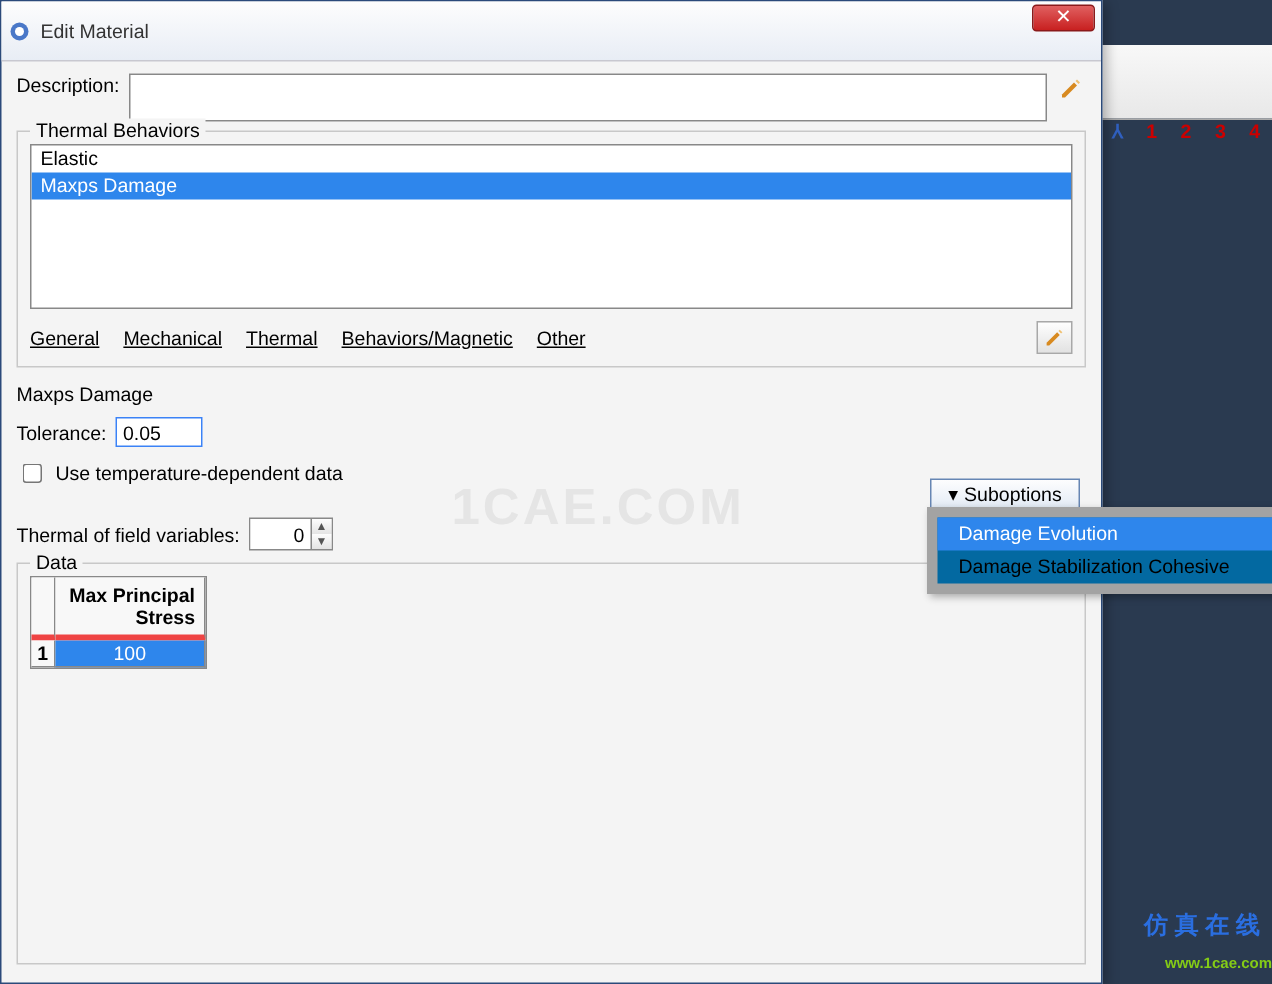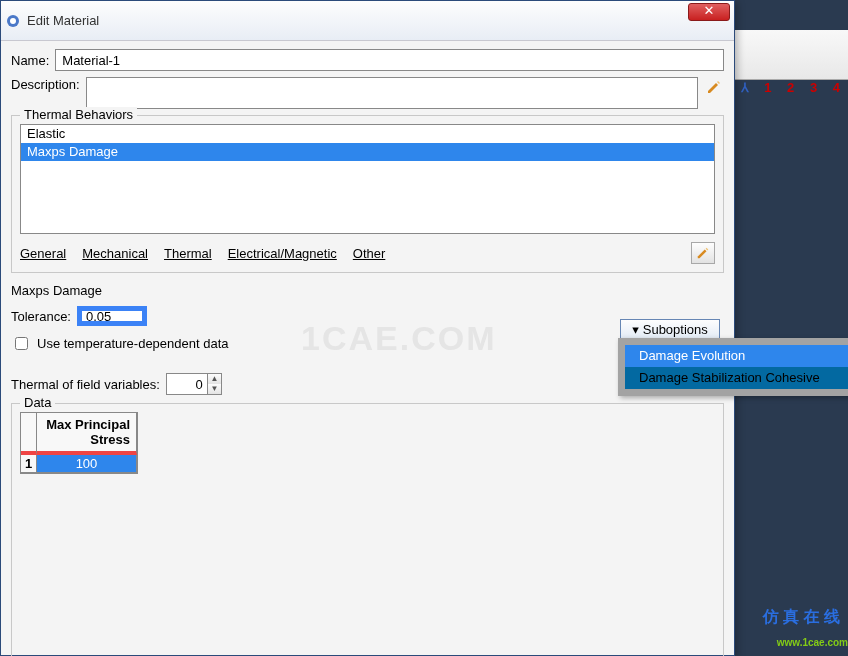--- a/index.html
+++ b/index.html
@@ -22,21 +22,21 @@
 .fieldset { border: 1px solid #c8c8c8; margin: 6px 0 10px 0; padding: 8px; position: relative; }
 .fieldset .legend { position: absolute; top: -9px; left: 8px; background: #f4f4f4; padding: 0 4px; }
 .behaviors { border: 1px solid #888; background: #fff; height: 110px; overflow: auto; }
 .brow { height: 18px; padding: 1px 6px; cursor: default; }
 .brow.selected { background: #2e86ec; color: #fff; }
 .cat-row { display: flex; align-items: center; margin-top: 8px; gap: 16px; }
 .catbtn { background: none; border: none; text-decoration: underline; cursor: pointer; padding: 0; }
 .editbtn { margin-left: auto; width: 24px; height: 22px; border: 1px solid #a8a8a8; background: linear-gradient(#fefefe,#e2e2e2); display: flex; align-items: center; justify-content: center; }
 .section-title { margin: 8px 0; }
 .tol-row { display: flex; align-items: center; gap: 6px; margin-bottom: 8px; }
-.tol-in { width: 70px; height: 20px; border: 5px solid #3b82f6; padding: 2px 4px; }
+.tol-in { width: 58px; height: 20px; border: 1px solid #3b82f6; padding: 2px 4px; }
 .subbtn { position: absolute; right: 14px; top: 318px; height: 20px; width: 100px; border: 1px solid #6686b4; background: linear-gradient(#fdfdfe,#e4ecf6); font-size: 12px; display: flex; align-items: center; justify-content: center; cursor: default; }
 .subbtn .tri { margin-right: 4px; }
 .submenu { position: absolute; left: 618px; top: 338px; width: 266px; background: #0369a1; border: 7px solid #a3a3a3; box-shadow: 2px 2px 5px rgba(0,0,0,0.3); z-index: 40; }
 .submenu .mi { height: 22px; padding: 3px 14px; cursor: default; }
 .submenu .mi.sel { background: #2e86ec; color: #fff; }
 .chk-row { display: flex; align-items: center; gap: 6px; margin-bottom: 20px; }
 .nfv-row { display: flex; align-items: center; gap: 6px; margin-bottom: 8px; }
 .spinner { display: flex; border: 1px solid #888; height: 22px; }
 .spinner input { width: 40px; border: none; text-align: right; padding-right: 4px; }
 .spinner .arrows { width: 14px; display: flex; flex-direction: column; border-left: 1px solid #888; }
@@ -72,24 +72,20 @@
       <svg viewBox="0 0 16 16">
           <circle cx="8" cy="8" r="6" fill="#4a78c8"></circle>
           <circle cx="8" cy="8" r="3" fill="#fff"></circle>
         </svg>
     </span>
     <span class="ttext">Edit Material</span>
     <div class="closebtn">✕</div>
   </div>
 
   <div class="body">
-    <div class="row">
-      <label>Name:</label>
-      <input class="text-input" value="Material-1" style="">
-    </div>
     <div class="row" style="align-items:flex-start">
       <label>Description:</label>
       <div class="textarea"></div>
       <span class="pencil">
         <svg viewBox="0 0 16 16">
             <path d="M2 12l8-8 2 2-8 8H2v-2z" fill="#d88a20"></path>
             <path d="M11 3l2 2 1-1-2-2z" fill="#f0c070"></path>
           </svg>
       </span>
     </div>
@@ -97,21 +93,21 @@
     <div class="fieldset">
       <span class="legend">Thermal Behaviors</span>
       <div class="behaviors">
         <div class="brow">Elastic</div>
         <div class="brow selected">Maxps Damage</div>
       </div>
       <div class="cat-row">
         <button class="catbtn">General</button>
         <button class="catbtn">Mechanical</button>
         <button class="catbtn">Thermal</button>
-        <button class="catbtn">Electrical/Magnetic</button>
+        <button class="catbtn">Behaviors/Magnetic</button>
         <button class="catbtn">Other</button>
         <span class="editbtn">
           <svg viewBox="0 0 16 16" width="14" height="14">
               <path d="M2 12l8-8 2 2-8 8H2v-2z" fill="#d88a20"></path>
               <path d="M11 3l2 2 1-1-2-2z" fill="#f0c070"></path>
             </svg>
         </span>
       </div>
     </div>
 

